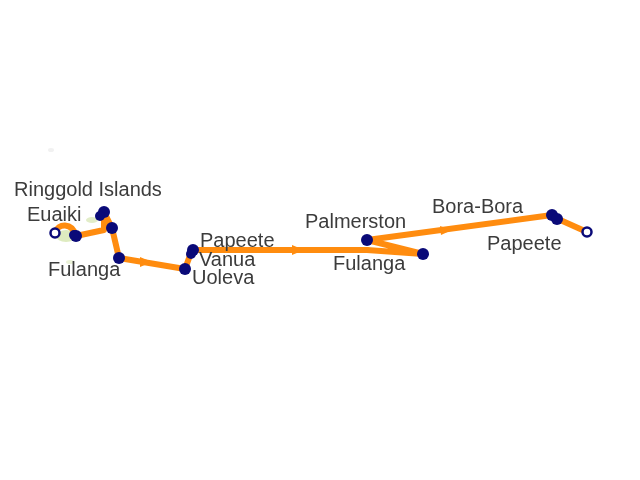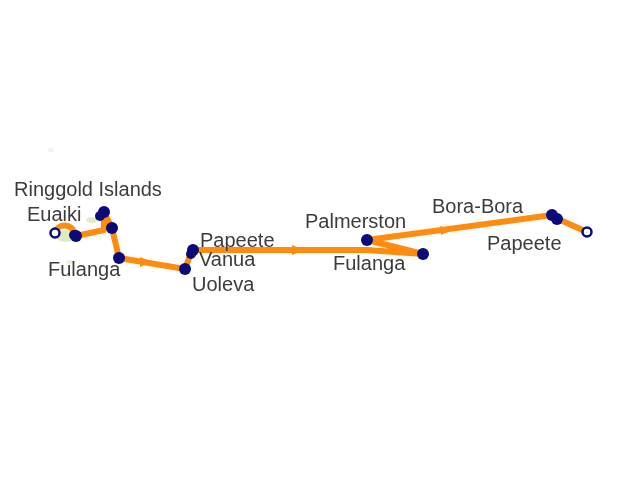--- a/index.html
+++ b/index.html
@@ -62,20 +62,20 @@
 
     <circle cx="55" cy="233" r="4.5" fill="#ffffff" stroke="#0a0a78" stroke-width="2.5"></circle>
     <circle cx="587" cy="232" r="4.5" fill="#ffffff" stroke="#0a0a78" stroke-width="2.5"></circle>
   </svg>
 
   <div class="label" style="left:14px; top:179px;">Ringgold Islands</div>
   <div class="label" style="left:27px; top:204px;">Euaiki</div>
   <div class="label" style="left:28px; top:259px;margin-left:20px;">Fulanga</div>
   <div class="label" style="left:200px; top:230px;">Papeete</div>
   <div class="label" style="left:199px; top:249px;">Vanua</div>
-  <div class="label" style="left:192px; top:274px;text-align:right;">Uoleva</div>
+  <div class="label" style="left:192px; top:267px;text-align:right;">Uoleva</div>
   <div class="label" style="left:305px; top:211px;text-align:right;">Palmerston</div>
   <div class="label" style="left:333px; top:253px;">Fulanga</div>
   <div class="label" style="left:432px; top:196px;">Bora-Bora</div>
   <div class="label" style="left:487px; top:233px;">Papeete</div>
 
   <div class="credit">© CruiseCharts</div>
 </div>
 
 </body></html>

